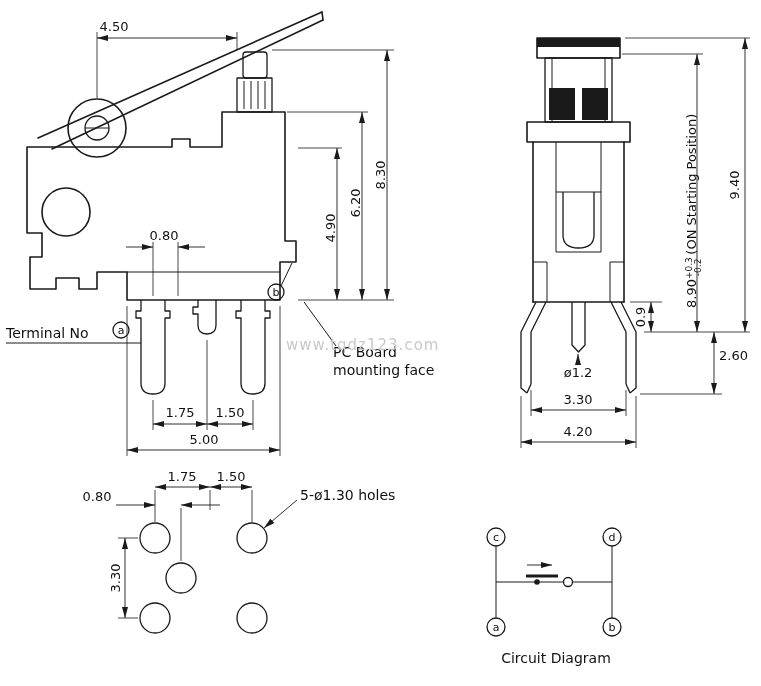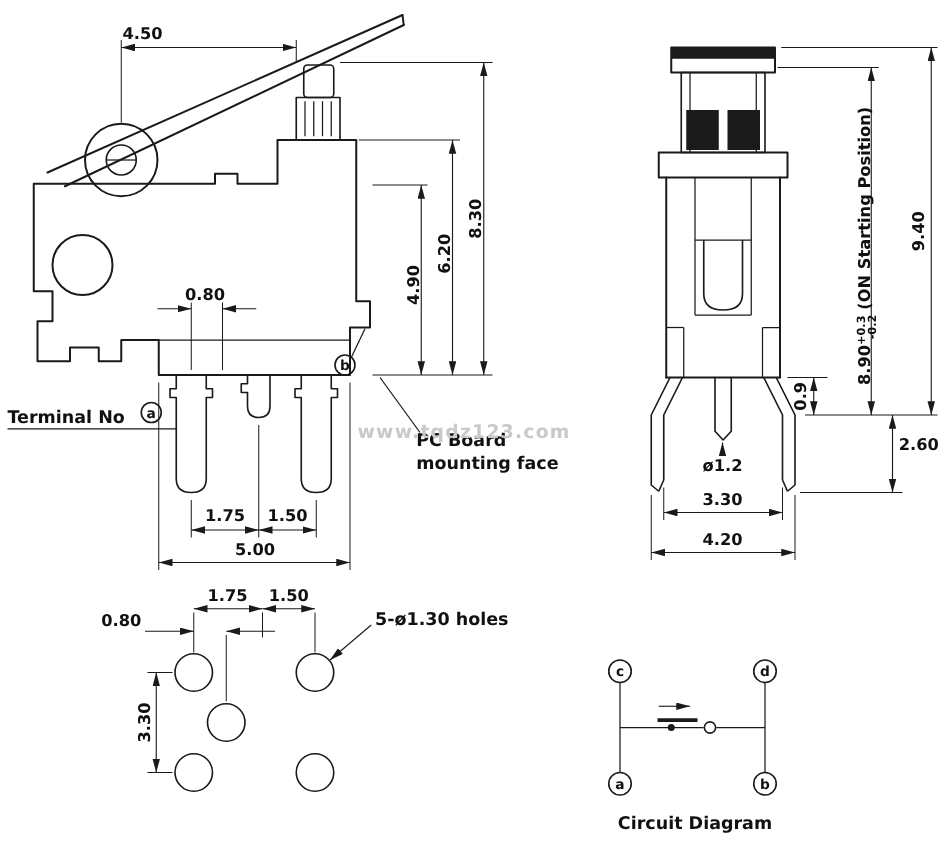--- a/index.html
+++ b/index.html
@@ -1,16 +1,16 @@
 <!DOCTYPE html>
 <html><head>
 <meta charset="utf-8">
 <style>
   html,body{margin:0;padding:0;background:#ffffff;}
-  .page{width:761px;height:686px;position:relative;background:#ffffff;overflow:hidden;font-weight:bold;}
+  .page{width:761px;height:686px;position:relative;background:#ffffff;overflow:hidden;}
   svg{display:block;}
   .ol{fill:none;stroke:#1a1a1a;stroke-width:1.6;stroke-linejoin:round;stroke-linecap:round;}
   .ol2{fill:none;stroke:#1a1a1a;stroke-width:1.3;stroke-linejoin:round;}
   .thin{fill:none;stroke:#1a1a1a;stroke-width:1;}
   .dim{fill:none;stroke:#1a1a1a;stroke-width:0.9;}
   .ext{fill:none;stroke:#1a1a1a;stroke-width:0.8;}
   .dark{fill:#1a1a1a;stroke:none;}
   text{font-family:"DejaVu Sans","Liberation Sans",sans-serif;fill:#111;}
   .t13{font-size:13px;}
   .t14{font-size:14px;}

